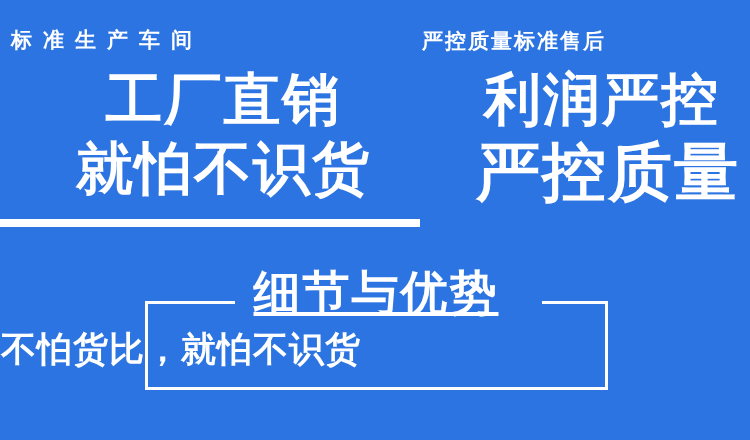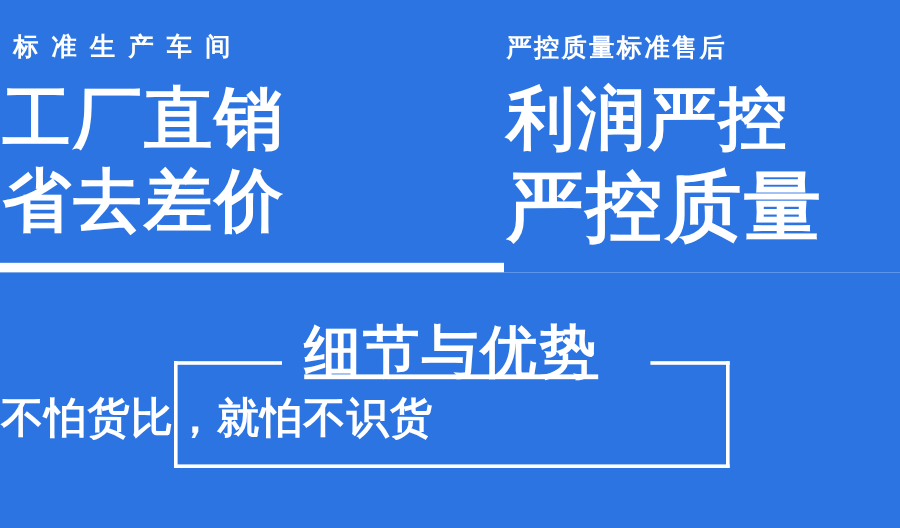--- a/index.html
+++ b/index.html
@@ -32,20 +32,21 @@
     font-weight: bold;
     color: #ffffff;
     line-height: 1;
     white-space: nowrap;
   }
   .headline {
     font-weight: bold;
     color: #ffffff;
     line-height: 1;
     white-space: nowrap;
+    text-align: center;
   }
 
   
   #panel-left .kicker   { position: absolute; top: 29px; left: 0; right: 0;
                           font-size: 21px; letter-spacing: 11px; text-indent: 11px; }
   #panel-left .line1    { position: absolute; top: 71px; left: 0; right: 0;
                           font-size: 57px; letter-spacing: 2px; text-indent: 2px; }
   #panel-left .line2    { position: absolute; top: 140px; left: 0; right: 0;
                           font-size: 57px; letter-spacing: 2px; text-indent: 2px; }
 
@@ -115,21 +116,21 @@
   }
 </style>
 </head>
 <body>
 
 <div id="banner">
 
   <div class="panel" id="panel-left">
     <div class="kicker">标准生产车间</div>
     <div class="headline line1">工厂直销</div>
-    <div class="headline line2">省去差价</div>
+    <div class="headline line2">就怕不识货</div>
   </div>
 
   <div class="panel" id="panel-right">
     <div class="kicker">严控质量标准售后</div>
     <div class="headline line1">利润严控</div>
     <div class="headline line2">严控质量</div>
   </div>
 
   <div class="panel" id="panel-bottom">
 

